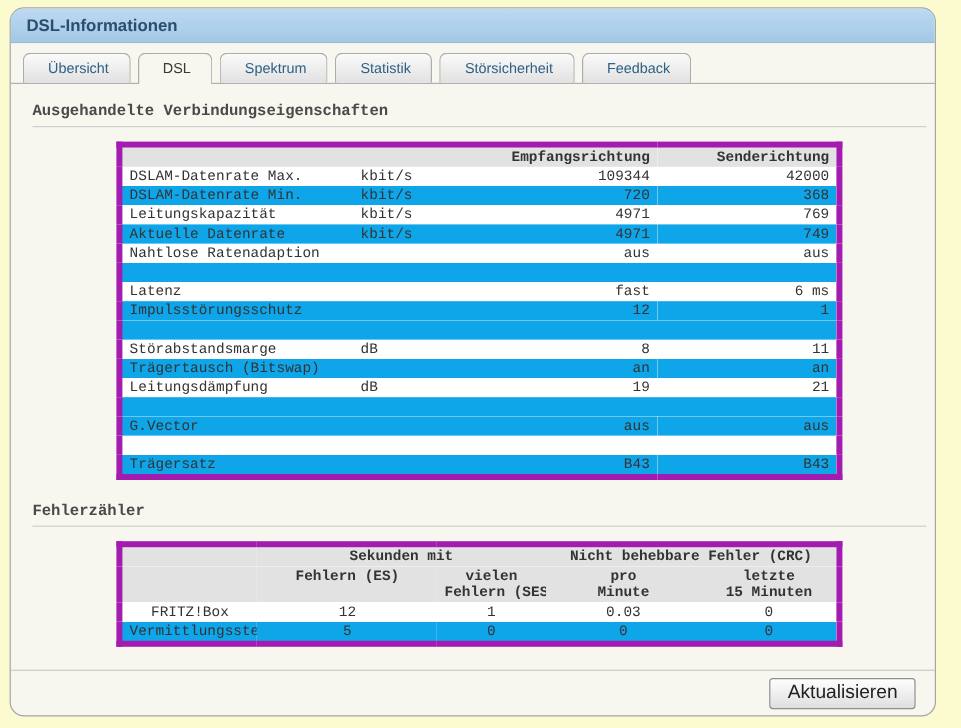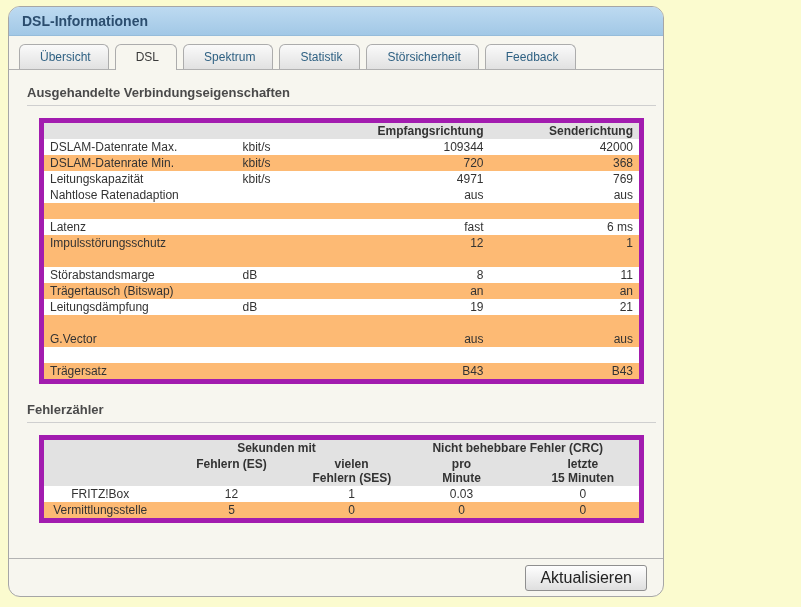--- a/index.html
+++ b/index.html
@@ -4,21 +4,21 @@
 <style>
   html, body {
     margin: 0; padding: 0;
     width: 801px; height: 607px;
     background: #FBFBCF;
     font-family: "Liberation Sans", sans-serif;
     overflow: hidden;
   }
   .panel {
     position: absolute; left: 8px; top: 6px;
-    width: 656px; height: 591px;
+    width: 772px; height: 591px;
     background: #F7F6EF;
     border: 1px solid #A6A6A6;
     border-radius: 12px;
     display: flex; flex-direction: column;
     box-sizing: border-box;
   }
   .titlebar {
     height: 28px; flex: 0 0 28px;
     background: linear-gradient(#BDDAF1, #A2C8E6);
     border-radius: 11px 11px 0 0;
@@ -40,39 +40,39 @@
     border: 1px solid #ACACAC; border-bottom: none;
     border-radius: 6px 6px 0 0;
     cursor: pointer; white-space: nowrap;
   }
   .tab.active {
     background: #F7F6EF;
     color: #3A3A3A;
     margin-bottom: -1px;
     padding-bottom: 6px;
   }
-  .content { flex: 1 1 auto; padding: 15px 7px 0 18px; }
+  .content { flex: 1 1 auto; padding: 15px 7px 0 18px; font-family: Liberation Mono, monospace; }
   .section-heading {
     font-size: 13px; font-weight: bold; color: #4A4A4A;
     border-bottom: 1px solid #CFCFCF;
     padding-bottom: 5px; margin-bottom: 12px;
   }
   .section-heading.second { margin-top: 18px; }
   table {
     border-collapse: collapse; table-layout: fixed;
     width: 600px; margin: 0 auto;
     font-size: 12px; color: #333;
     border: 5px solid #a21caf;
     background: #FFFFFF;
   }
   td {
     padding: 1px 6px; height: 14px; line-height: 14px;
     overflow: hidden; white-space: nowrap;
   }
-  tr.gray td { background: #fdba74; }
+  tr.gray td { background: #0ea5e9; }
   tr.white td { background: #FFFFFF; }
   tr.thead td { background: #E2E2E2; font-weight: bold; }
   .conn td.col-rx, .conn td.col-tx { text-align: right; }
   .err td { text-align: center; }
   .err td.col-name { text-align: center; }
   .err tr.subhead td { height: auto; line-height: 14px; vertical-align: top; }
   .bottombar {
     flex: 0 0 37px;
     border-top: 1px solid #B3B3B3;
     display: flex; justify-content: flex-end; align-items: center;
@@ -134,20 +134,26 @@
             <td class="col-unit">kbit/s</td>
             <td class="col-rx">720</td>
             <td class="col-tx">368</td>
           </tr>
           <tr class="white">
             <td class="col-name">Leitungskapazität</td>
             <td class="col-unit">kbit/s</td>
             <td class="col-rx">4971</td>
             <td class="col-tx">769</td>
           </tr>
+          <tr class="gray">
+            <td class="col-name">Aktuelle Datenrate</td>
+            <td class="col-unit">kbit/s</td>
+            <td class="col-rx">4971</td>
+            <td class="col-tx">749</td>
+          </tr>
           <tr class="white">
             <td class="col-name">Nahtlose Ratenadaption</td>
             <td class="col-unit">&nbsp;</td>
             <td class="col-rx">aus</td>
             <td class="col-tx">aus</td>
           </tr>
           <tr class="gray">
             <td colspan="4">&nbsp;</td>
           </tr>
           <tr class="white">

